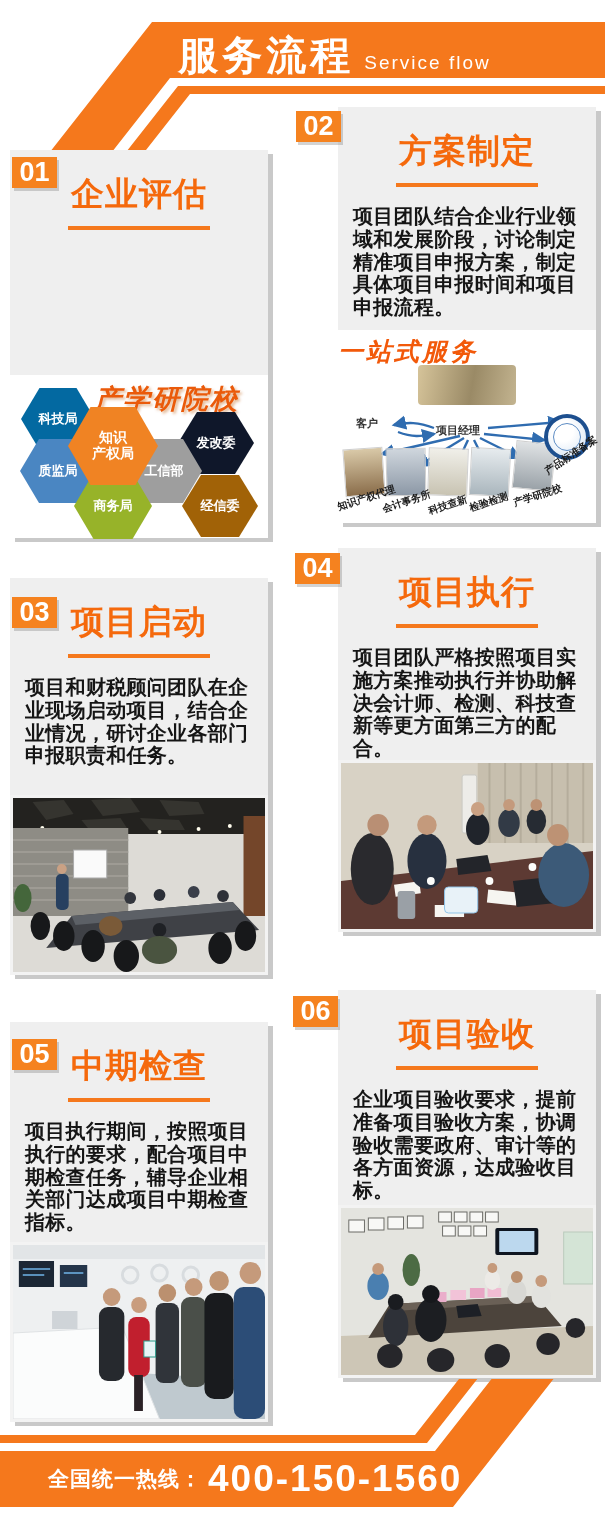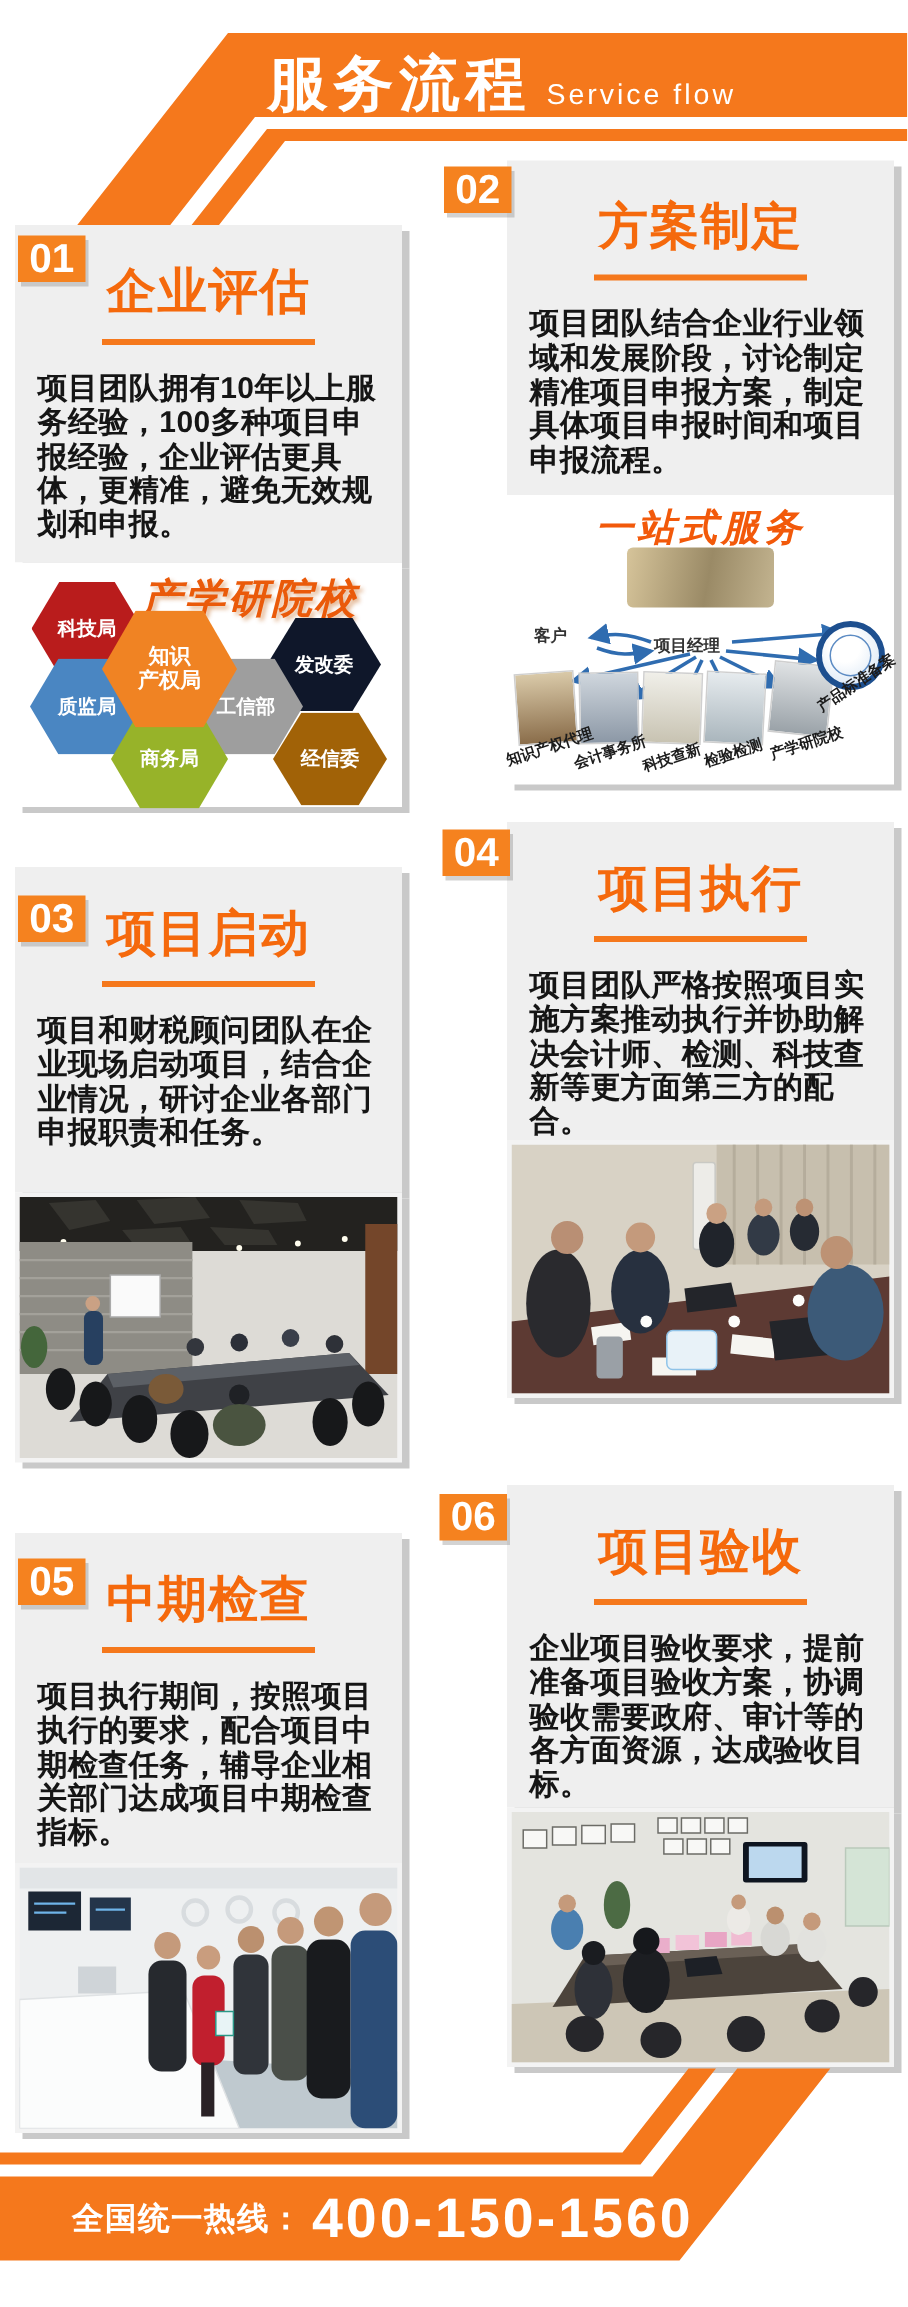--- a/index.html
+++ b/index.html
@@ -51,21 +51,21 @@
   .hex span{white-space:pre-line;}
   #hex-kjj{left:11px;top:13px;width:74px;height:62px;}
   #hex-fgw{left:168px;top:37px;width:76px;height:62px;}
   #hex-zjj{left:10px;top:64px;width:76px;height:64px;}
   #hex-gxb{left:116px;top:64px;width:76px;height:64px;}
   #hex-swj{left:64px;top:98px;width:78px;height:66px;}
   #hex-jxw{left:172px;top:100px;width:76px;height:62px;}
   #hex-zsq{left:58px;top:32px;width:90px;height:78px;font-size:14px;z-index:2;}
 
   
-  .svc-title{position:absolute;top:5px;left:0;width:100%;text-align:center;font-size:25px;font-weight:bold;
+  .svc-title{position:absolute;top:5px;left:0;width:100%;text-align:left;font-size:25px;font-weight:bold;
              font-style:italic;color:#f2590a;letter-spacing:3px;}
   .svc-photo{position:absolute;left:80px;top:35px;width:98px;height:40px;border-radius:4px;
              background:linear-gradient(100deg,#d6c49a,#9a8a66 55%,#c3b490);}
   .svc-node{position:absolute;font-size:11px;font-weight:bold;color:#333;}
   #svc-customer{left:18px;top:86px;}
   #svc-manager{left:98px;top:93px;}
   .svc-thumb{position:absolute;width:38px;height:46px;top:118px;border:1px solid #cfcfcf;}
   #thumb1{left:6px;background:linear-gradient(#d9c9a8,#8a6d4a);transform:rotate(-4deg);}
   #thumb2{left:48px;background:linear-gradient(#cfd6dd,#8c98a6);transform:rotate(-1deg);}
   #thumb3{left:90px;background:linear-gradient(#f0efe9,#c8c3b2);transform:rotate(2deg);}
@@ -106,21 +106,20 @@
   <div class="badge" id="badge5">
       <span>05</span>
     </div>
   <div class="badge" id="badge6">
       <span>06</span>
     </div>
 
   <section class="card" id="card1">
     <h2>企业评估</h2>
     <div class="t-underline"></div>
-    <p>项目团队拥有10年以上服务经验，100多种项目申报经验，企业评估更具体，更精准，避免无效规划和申报。</p>
   </section>
   <section class="card" id="card2">
     <h2>方案制定</h2>
     <div class="t-underline"></div>
     <p>项目团队结合企业行业领域和发展阶段，讨论制定精准项目申报方案，制定具体项目申报时间和项目申报流程。</p>
   </section>
   <section class="card" id="card3">
     <h2>项目启动</h2>
     <div class="t-underline"></div>
     <p>项目和财税顾问团队在企业现场启动项目，结合企业情况，研讨企业各部门申报职责和任务。</p>
@@ -136,21 +135,21 @@
     <p>项目执行期间，按照项目执行的要求，配合项目中期检查任务，辅导企业相关部门达成项目中期检查指标。</p>
   </section>
   <section class="card" id="card6">
     <h2>项目验收</h2>
     <div class="t-underline"></div>
     <p>企业项目验收要求，提前准备项目验收方案，协调验收需要政府、审计等的各方面资源，达成验收目标。</p>
   </section>
 
   <div class="imgblock" id="hexblock">
     <div class="hex-title">产学研院校</div>
-    <div class="hex" id="hex-kjj" style="background: #b91c1c;">
+    <div class="hex" id="hex-kjj" style="background: #0369a1;">
         <span>科技局</span>
       </div>
     <div class="hex" id="hex-fgw" style="background: #0f172a;">
         <span>发改委</span>
       </div>
     <div class="hex" id="hex-zjj" style="background: rgb(74, 134, 194);">
         <span>质监局</span>
       </div>
     <div class="hex" id="hex-gxb" style="background: rgb(158, 158, 158);">
         <span>工信部</span>

